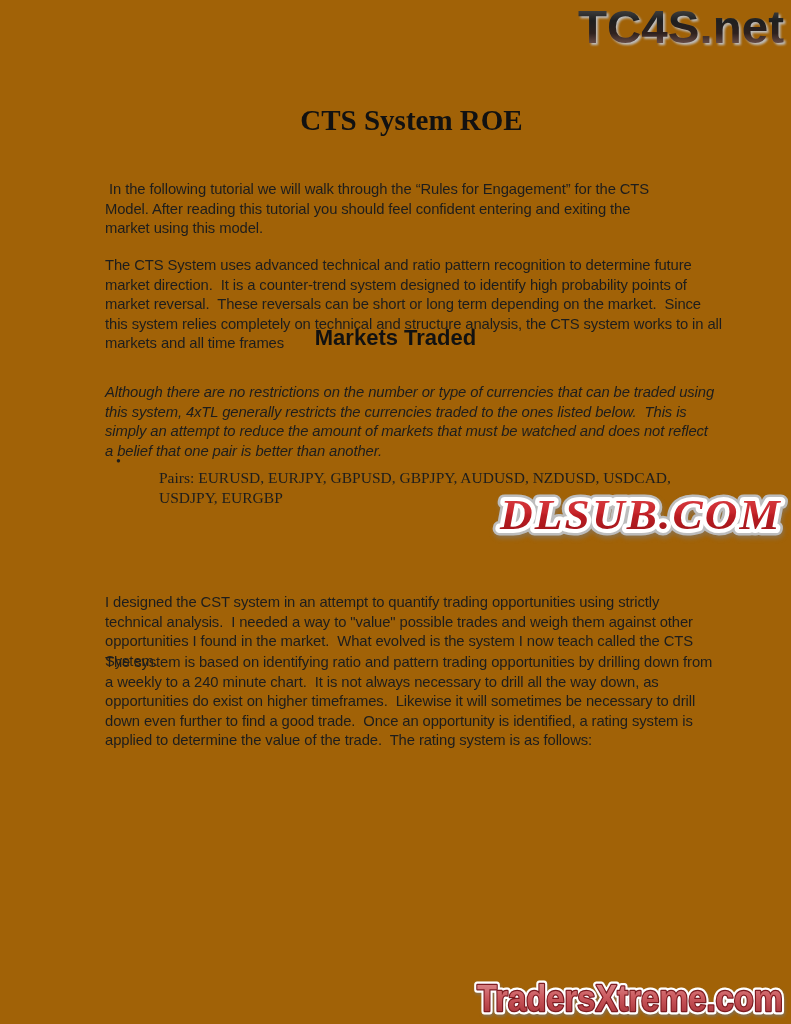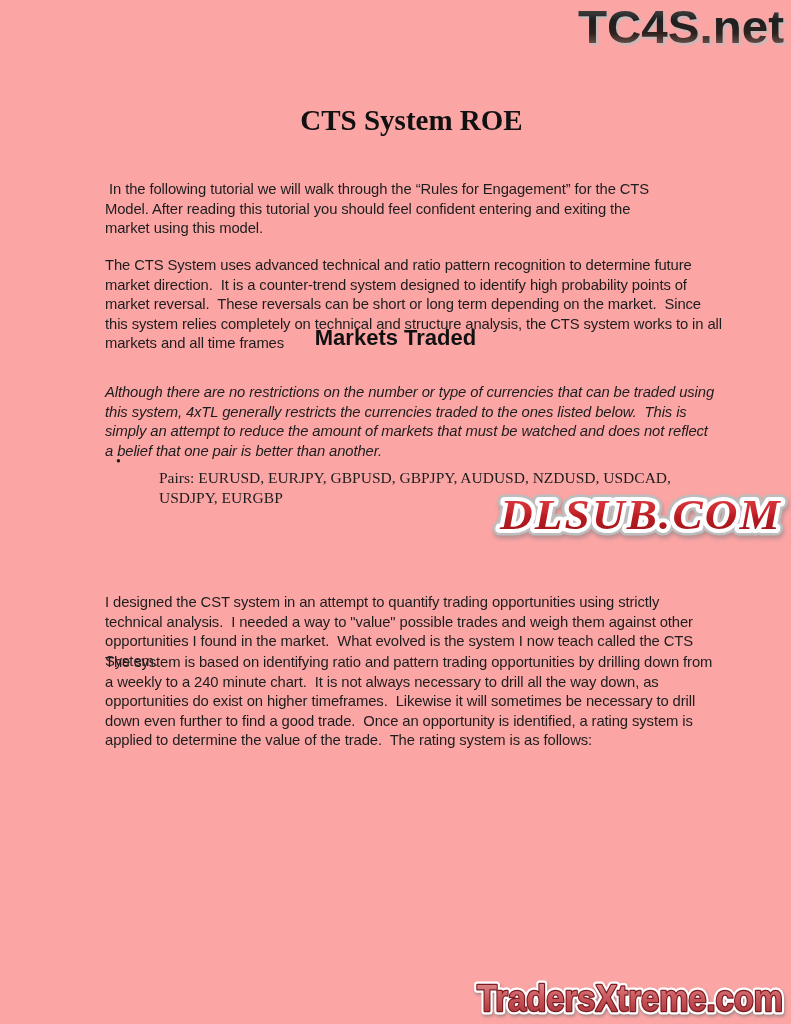--- a/index.html
+++ b/index.html
@@ -1,20 +1,20 @@
 <!DOCTYPE html>
 <html><head>
 <meta charset="utf-8">
 <style>
   html, body { margin: 0; padding: 0; background: #ffffff; }
   .page {
     position: relative;
     width: 791px;
     height: 1024px;
-    background: #fca5a5;
+    background: #a16207;
     overflow: hidden;
     font-family: "Liberation Sans", sans-serif;
     color: #1d1d1d;
   }
   .para {
     position: absolute;
     left: 88px;
     margin: 17px;
     font-size: 14.8px;
     line-height: 19.5px;

